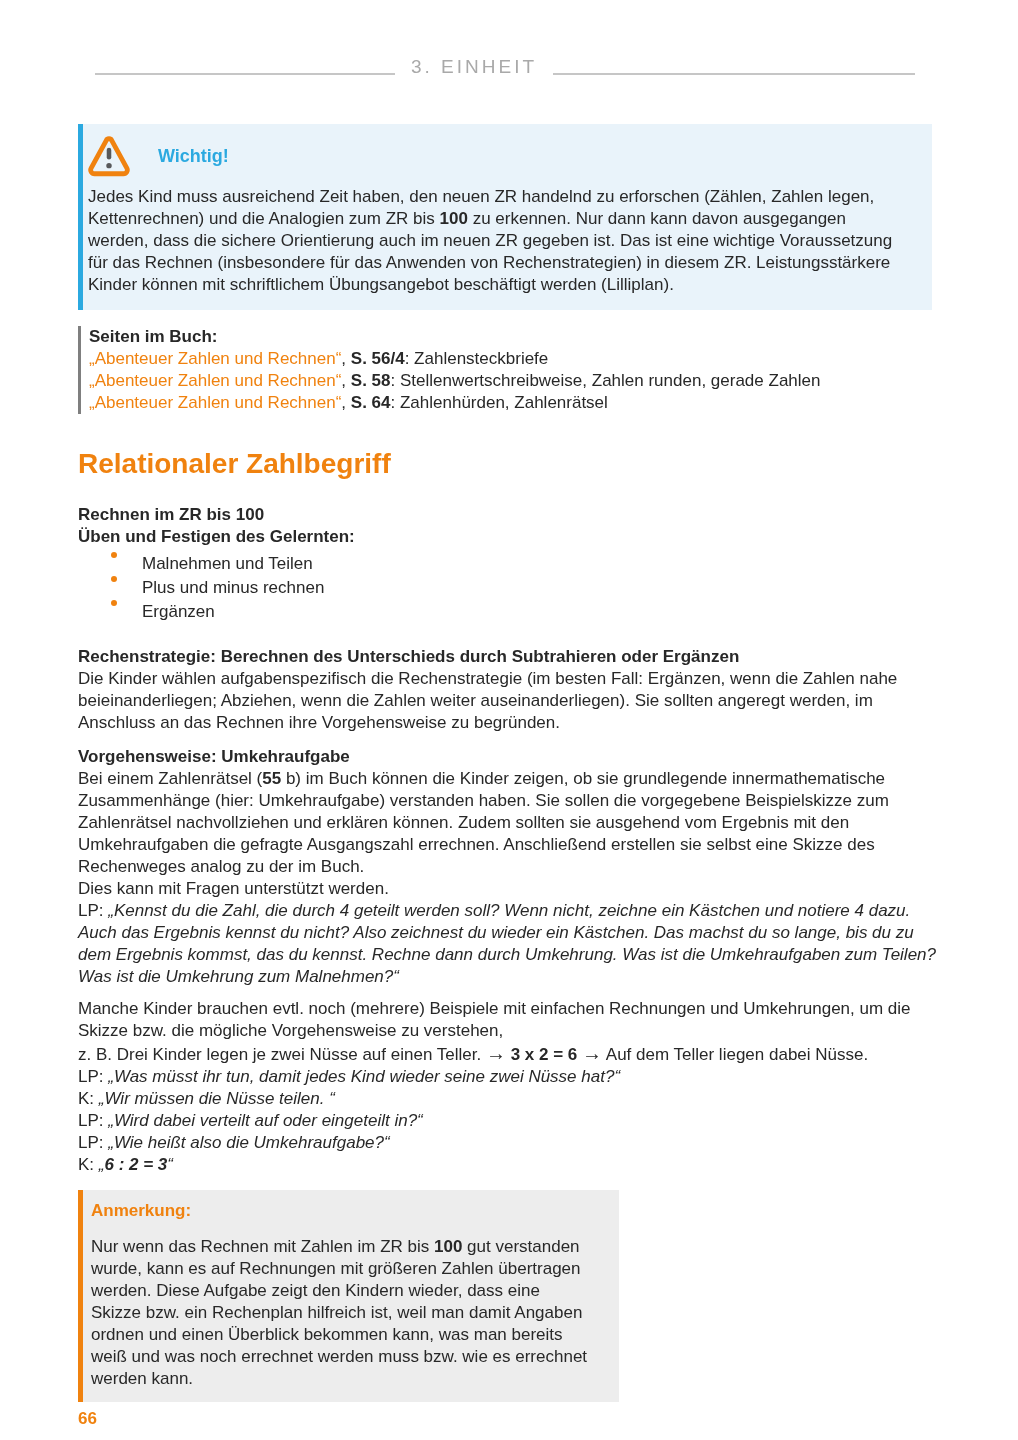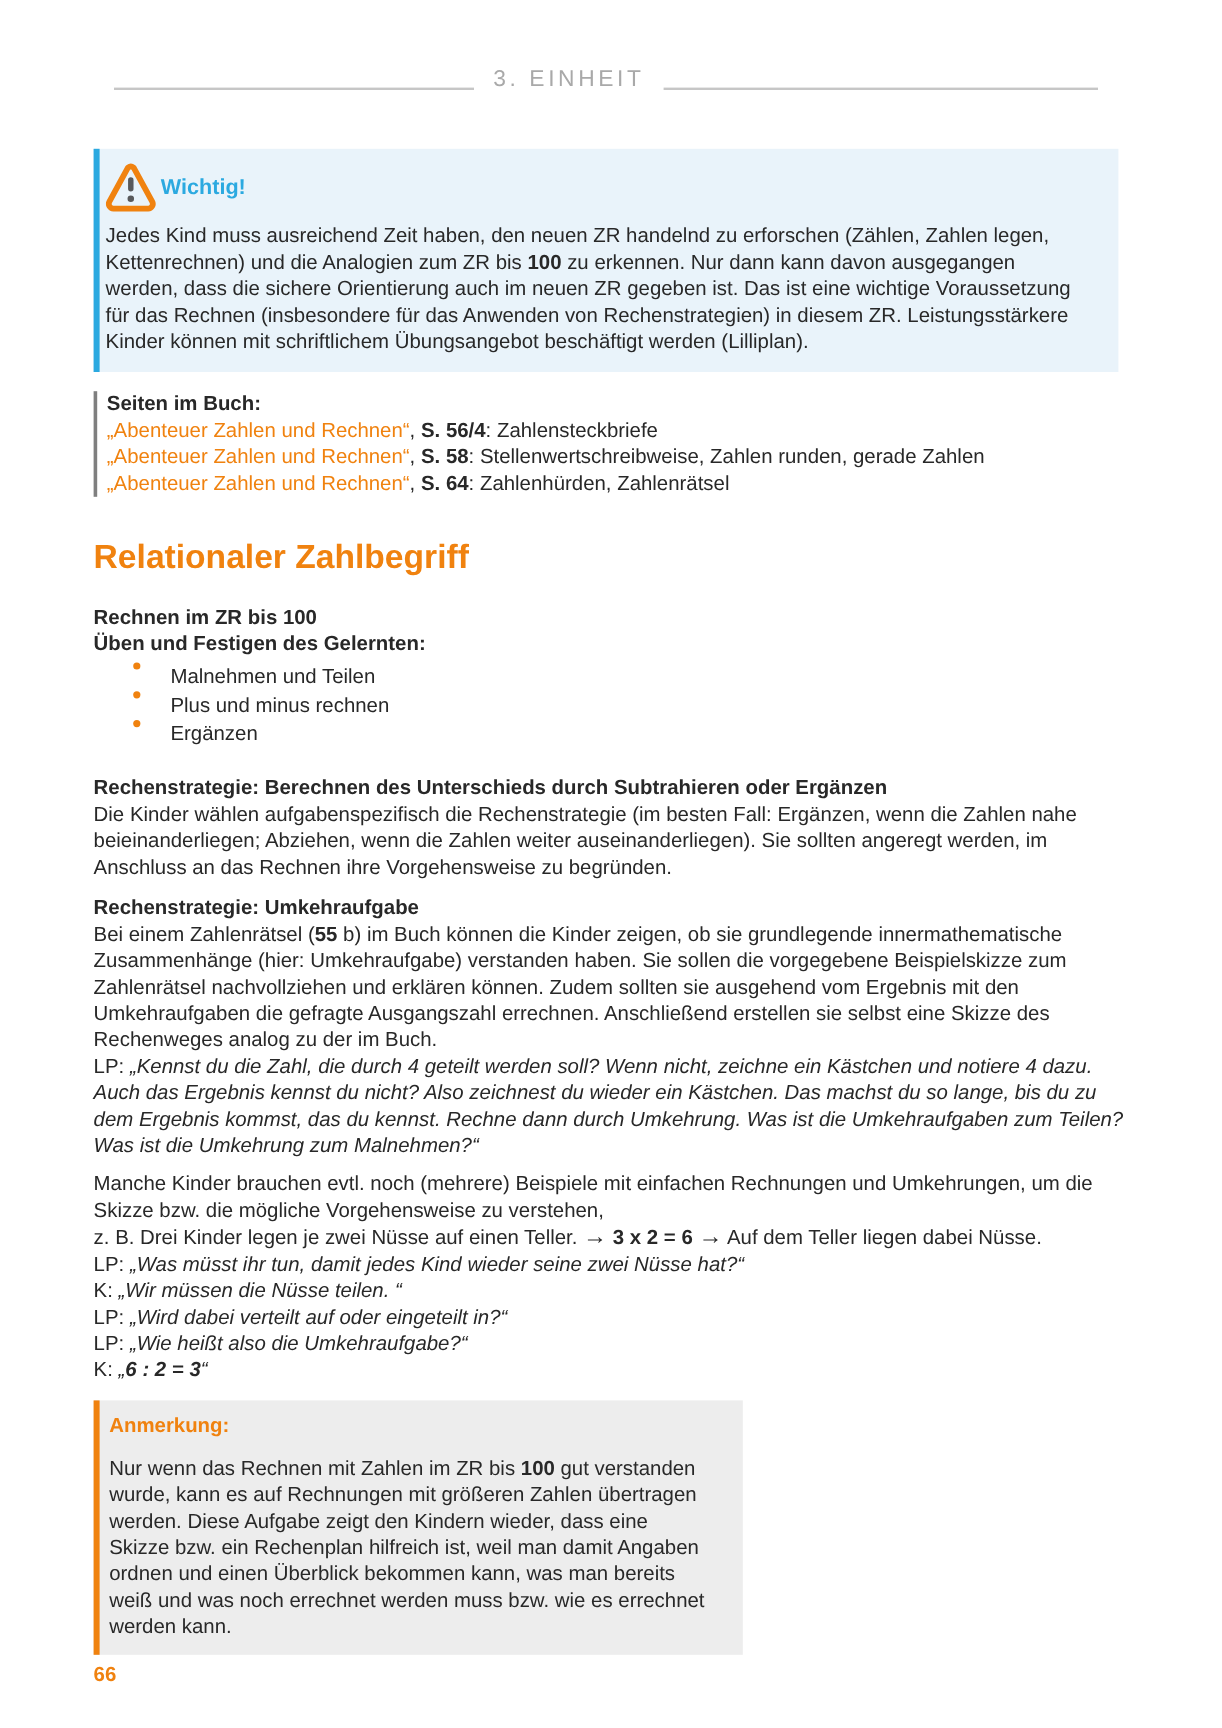--- a/index.html
+++ b/index.html
@@ -28,21 +28,21 @@
   .hline.right{flex:1;}
   .htitle{padding:0 16px;}
 
   
   .wichtig-box{
     margin-top:46px;margin-right:6px;
     background:#e9f3fa;
     border-left:5px solid #2ba9e0;
     padding:10px 22px 14px 5px;
   }
-  .wichtig-head{display:flex;align-items:center;gap:4px;margin-bottom:8px;}
+  .wichtig-head{display:flex;align-items:center;gap:28px;margin-bottom:8px;}
   .warning-icon{width:42px;height:44px;flex:none;display:inline-block;}
   .warning-icon svg{width:42px;height:44px;display:block;}
   .wichtig-title{color:#2ba9e0;font-weight:bold;font-size:18px;}
   p{margin:0;}
 
   
   .seiten{margin-top:16px;border-left:3px solid #7f7f7f;padding-left:8px;}
   .bold{font-weight:bold;}
   .seg-b{font-weight:bold;}
   .seg-i{font-style:italic;}
@@ -128,22 +128,23 @@
       </div>
       <div class="bullet-line">
         <span class="bullet-dot"></span>
         <span>Ergänzen</span>
       </div>
     </div>
 
     <div class="block-head1">Rechenstrategie: Berechnen des Unterschieds durch Subtrahieren oder Ergänzen</div>
     <p>Die Kinder wählen aufgabenspezifisch die Rechenstrategie (im besten Fall: Ergänzen, wenn die Zahlen nahe beieinanderliegen; Abziehen, wenn die Zahlen weiter auseinanderliegen). Sie sollten angeregt werden, im Anschluss an das Rechnen ihre Vorgehensweise zu begründen.</p>
 
-    <div class="block-head2">Rechenstrategie: Umkehraufgabe</div>
+    <div class="block-head2">Vorgehensweise: Umkehraufgabe</div>
     <p><span>Bei einem Zahlenrätsel (</span><span class="seg-b">55</span><span> b) im Buch können die Kinder zeigen, ob sie grundlegende innermathematische Zusammenhänge (hier: Umkehraufgabe) verstanden haben. Sie sollen die vorgegebene Beispielskizze zum Zahlenrätsel nachvollziehen und erklären können. Zudem sollten sie ausgehend vom Ergebnis mit den Umkehraufgaben die gefragte Ausgangszahl errechnen. Anschließend erstellen sie selbst eine Skizze des Rechenweges analog zu der im Buch.</span></p>
+    <p>Dies kann mit Fragen unterstützt werden.</p>
     <p><span>LP: </span><span class="seg-i">„Kennst du die Zahl, die durch 4 geteilt werden soll? Wenn nicht, zeichne ein Kästchen und notiere 4 dazu. Auch das Ergebnis kennst du nicht? Also zeichnest du wieder ein Kästchen. Das machst du so lange, bis du zu dem Ergebnis kommst, das du kennst. Rechne dann durch Umkehrung. Was ist die Umkehraufgaben zum Teilen? Was ist die Umkehrung zum Malnehmen?“</span></p>
 
     <p class="gap-top">Manche Kinder brauchen evtl. noch (mehrere) Beispiele mit einfachen Rechnungen und Umkehrungen, um die Skizze bzw. die mögliche Vorgehensweise zu verstehen,</p>
     <p><span>z. B. Drei Kinder legen je zwei Nüsse auf einen Teller. </span><span class="seg-arrow">→</span><span> </span><span class="seg-b">3 x 2 = 6</span><span> </span><span class="seg-arrow">→</span><span> Auf dem Teller liegen dabei Nüsse.</span></p>
 
     <div><span>LP: </span><span class="seg-i">„Was müsst ihr tun, damit jedes Kind wieder seine zwei Nüsse hat?“</span></div>
     <div><span>K: </span><span class="seg-i">„Wir müssen die Nüsse teilen. “</span></div>
     <div><span>LP: </span><span class="seg-i">„Wird dabei verteilt auf oder eingeteilt in?“</span></div>
     <div><span>LP: </span><span class="seg-i">„Wie heißt also die Umkehraufgabe?“</span></div>
     <div><span>K: </span><span class="seg-i">„</span><span class="seg-b seg-i">6 : 2 = 3</span><span class="seg-i">“</span></div>

